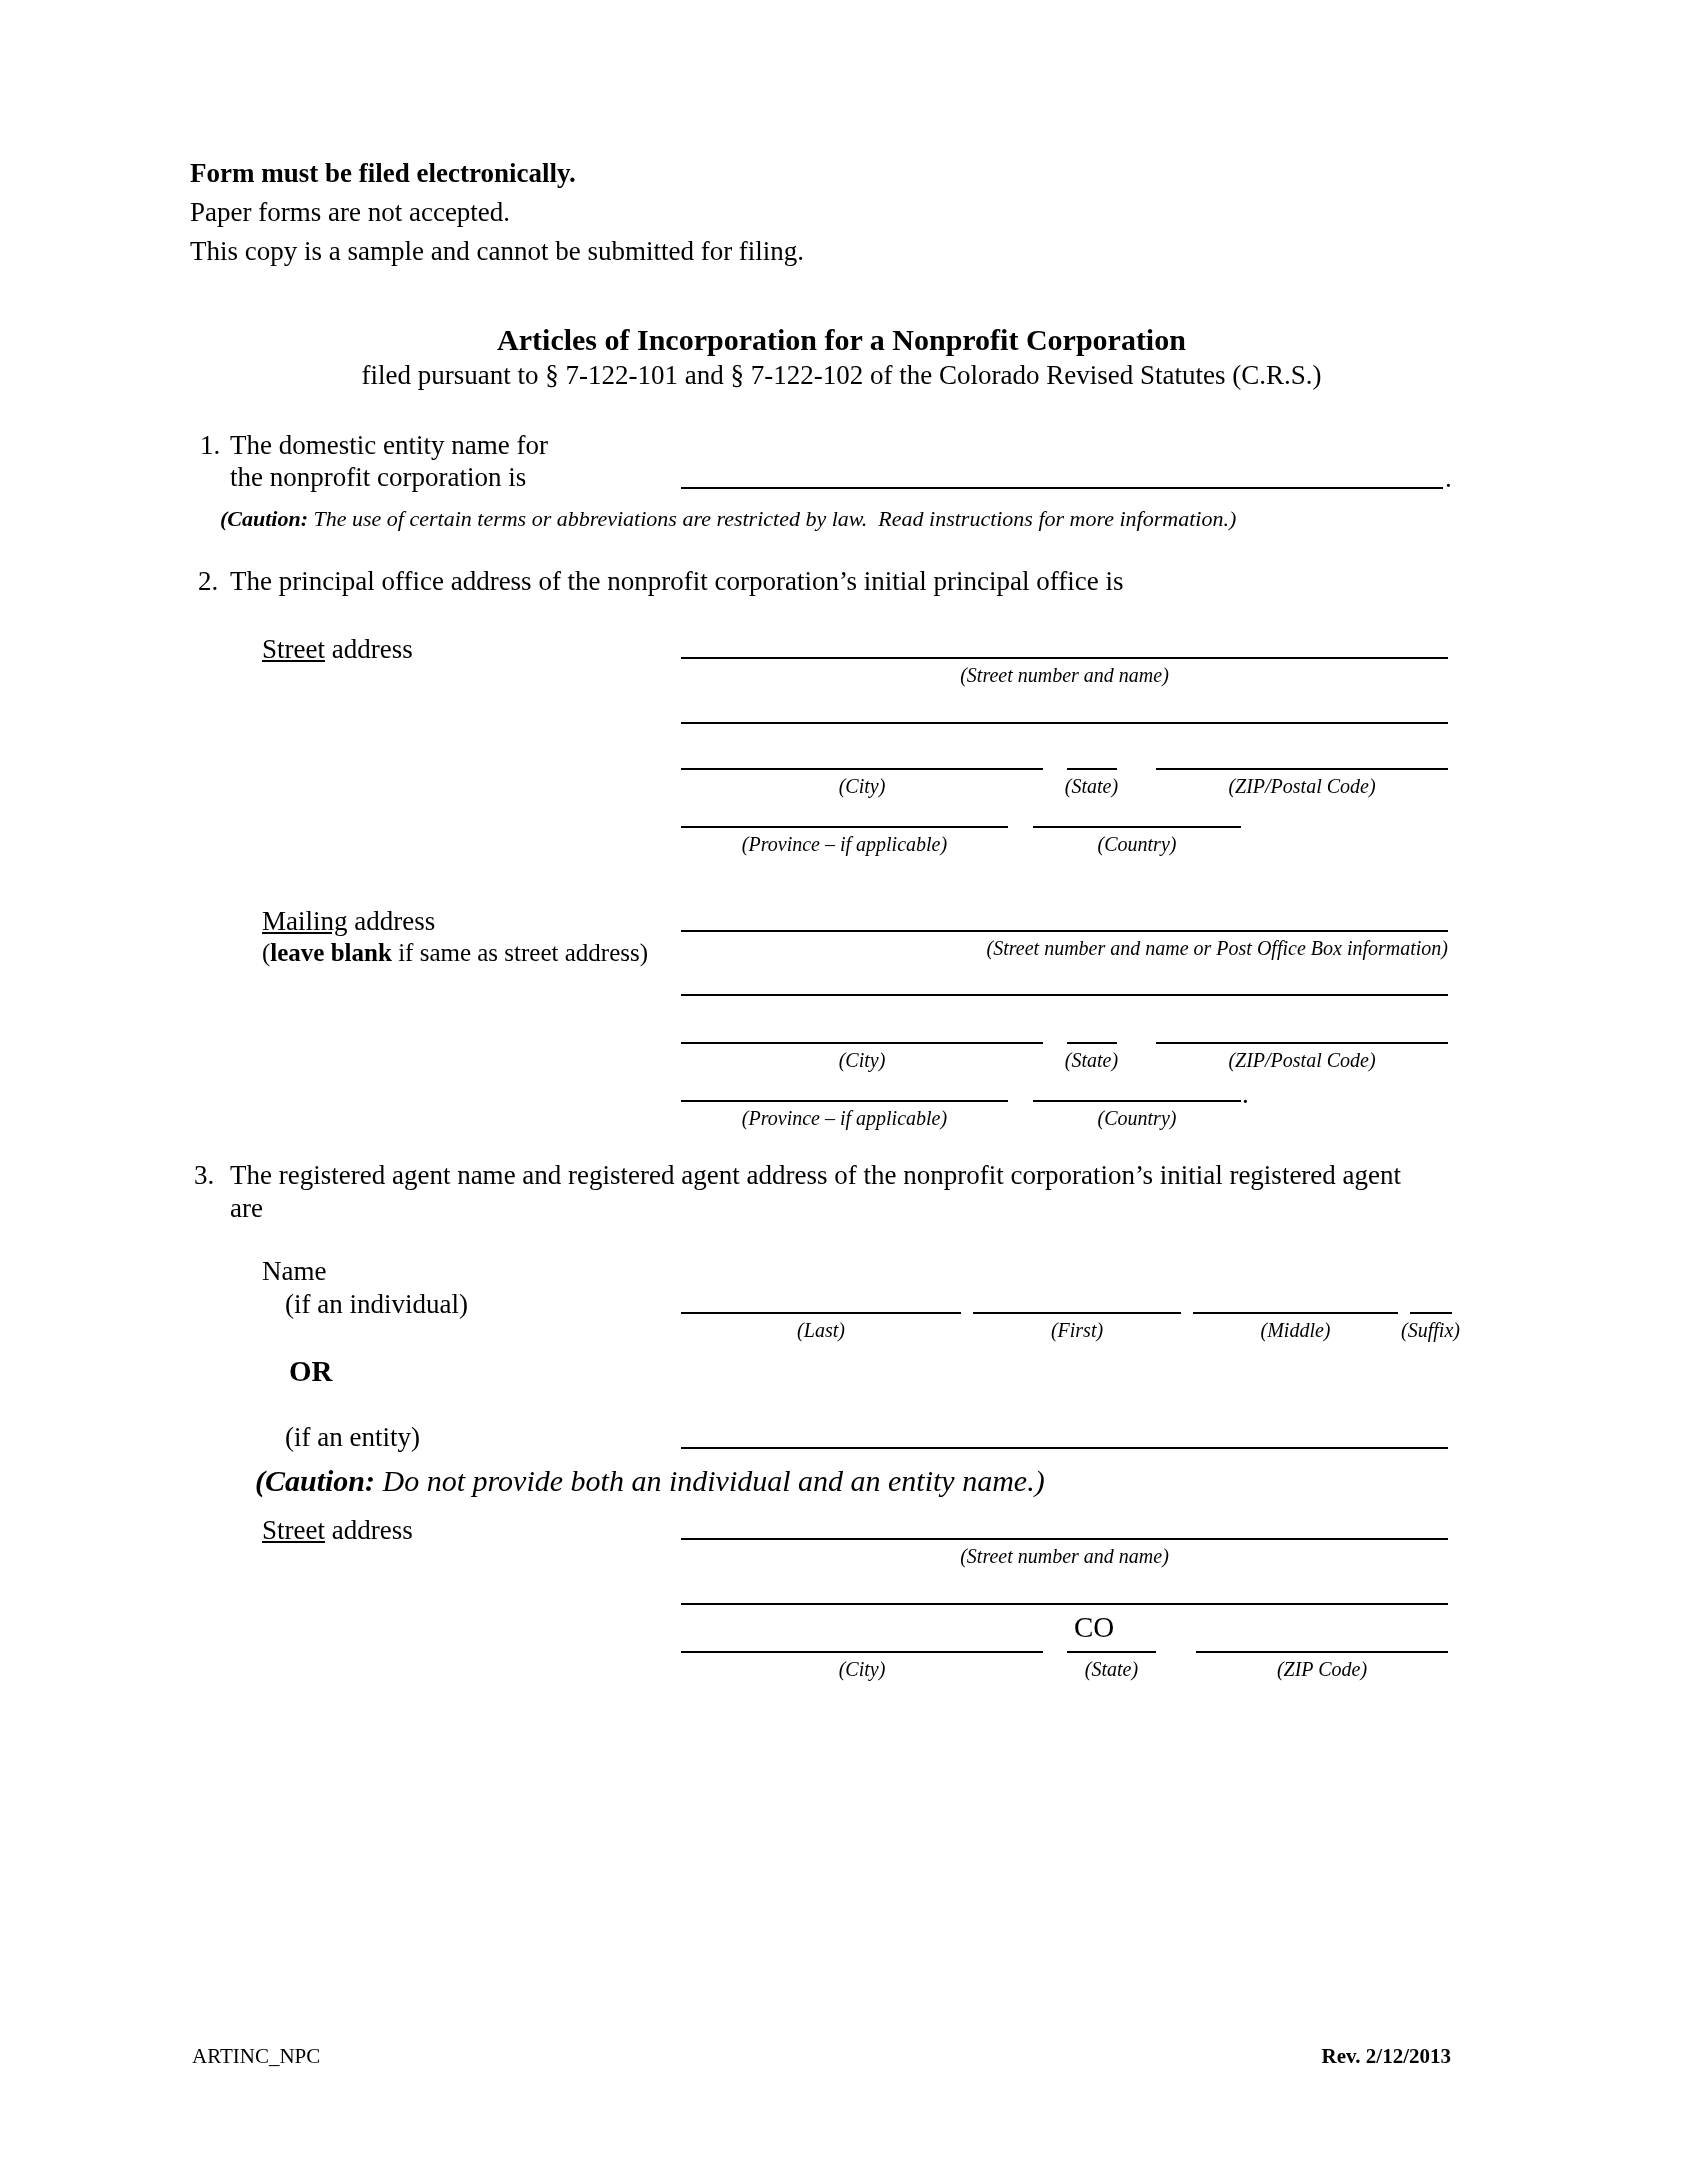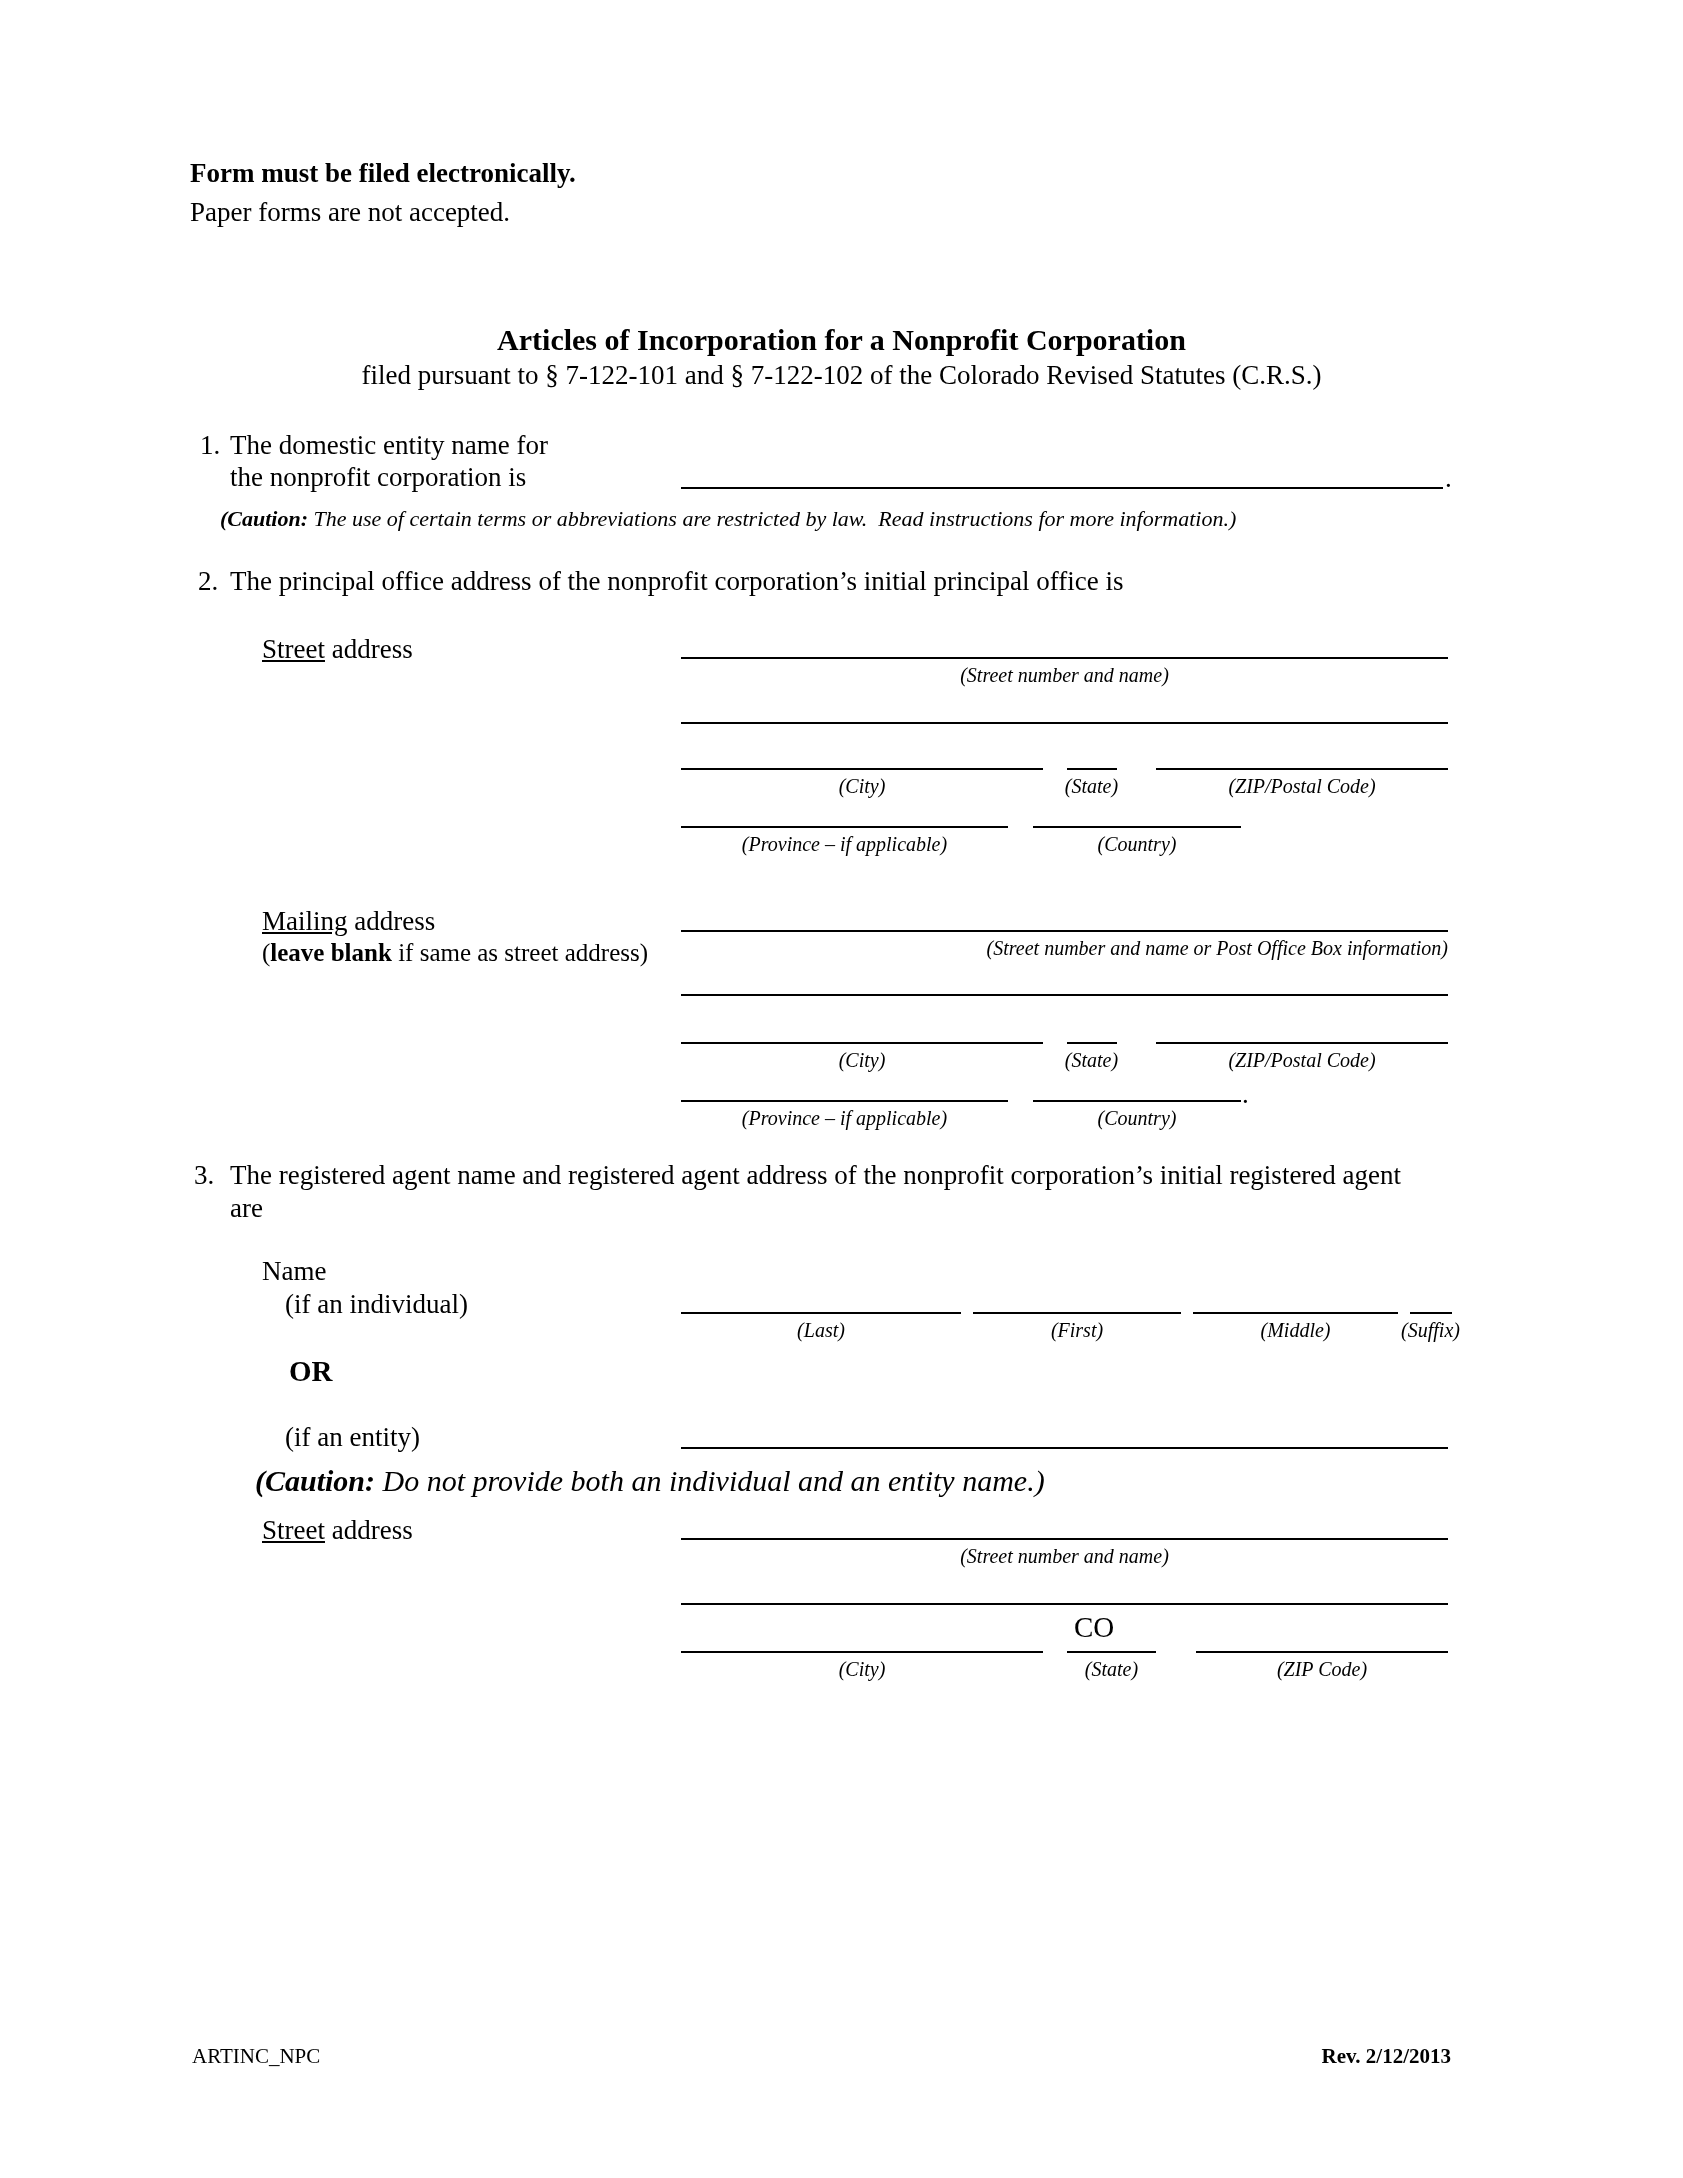--- a/index.html
+++ b/index.html
@@ -69,20 +69,21 @@
   
   .foot { position: absolute; top: 2000px; font-size: 21px; white-space: pre; margin-top: 44px; }
 </style>
 </head>
 <body>
 
 <div class="page">
 
   <div class="t hdr hdr1">Form must be filed electronically.</div>
   <div class="t hdr hdr2">Paper forms are not accepted.</div>
+  <div class="t hdr hdr3">This copy is a sample and cannot be submitted for filing.</div>
 
   <div class="t title ctr">Articles of Incorporation for a Nonprofit Corporation</div>
   <div class="t subtitle ctr">filed pursuant to § 7-122-101 and § 7-122-102 of the Colorado Revised Statutes (C.R.S.)</div>
 
   <div class="t num" style="top:430px; left:200px;">1.</div>
   <div class="t num" style="top:430px; left:230px;">The domestic entity name for</div>
   <div class="t num" style="top:462px; left:230px;">the nonprofit corporation is</div>
   <div class="rule" style="top:487px; left:681px; width:762px;"></div>
   <div class="t num" style="top:463px; left:1445px;">.</div>
 

